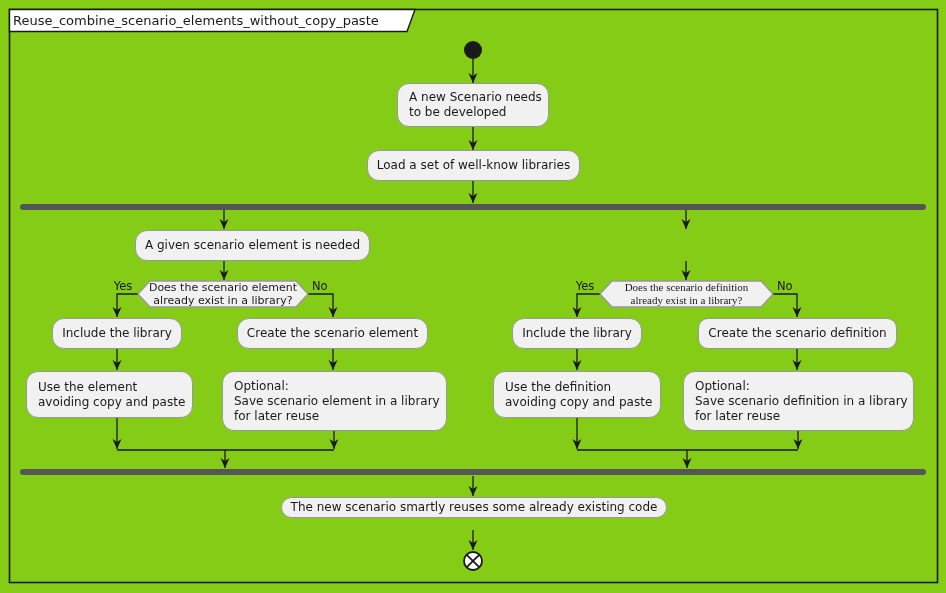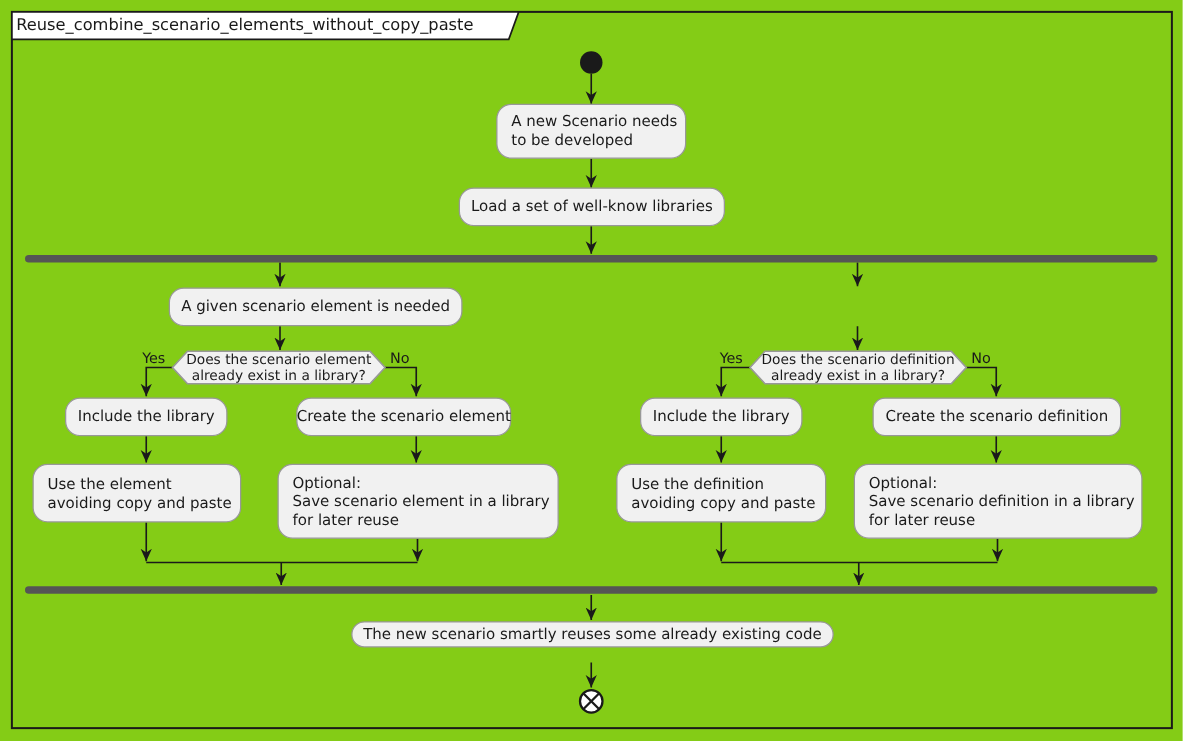--- a/index.html
+++ b/index.html
@@ -111,31 +111,31 @@
   <div class="node single" style="left:107px;top:230px;width:235px;height:31px;margin-left:28px;">A given scenario element is needed</div>
 
   <div class="decision-text" style="left:138px;top:281px;width:170px;height:26px;">Does the scenario element
 already exist in a library?</div>
 
   <div class="edge-label align-r" style="left:110px;top:280px;width:26px;">Yes</div>
   <div class="edge-label" style="left:312px;top:280px;">No</div>
 
   <div class="node single" style="left:52px;top:318px;width:130px;height:31px;">Include the library</div>
 
-  <div class="node single" style="left:237px;top:318px;width:172px;height:31px;">Create the scenario element</div>
+  <div class="node single" style="left:237px;top:318px;width:191px;height:31px;">Create the scenario element</div>
 
   <div class="node multi" style="left:26px;top:371px;width:167px;height:47px;">Use the element
 avoiding copy and paste</div>
 
   <div class="node multi" style="left:222px;top:371px;width:225px;height:60px;">Optional:
 Save scenario element in a library
 for later reuse</div>
 
 
-  <div class="decision-text" style="left:600px;top:281px;width:173px;height:26px;">Does the scenario definition
+  <div class="decision-text" style="left:600px;top:281px;width:173px;height:26px;font-family:Liberation Serif, serif;">Does the scenario definition
 already exist in a library?</div>
 
   <div class="edge-label align-r" style="left:572px;top:280px;width:26px;">Yes</div>
   <div class="edge-label" style="left:777px;top:280px;">No</div>
 
   <div class="node single" style="left:512px;top:318px;width:130px;height:31px;">Include the library</div>
 
   <div class="node single" style="left:698px;top:318px;width:199px;height:31px;border-radius:10px;">Create the scenario definition</div>
 
   <div class="node multi" style="left:493px;top:371px;width:168px;height:47px;">Use the definition

